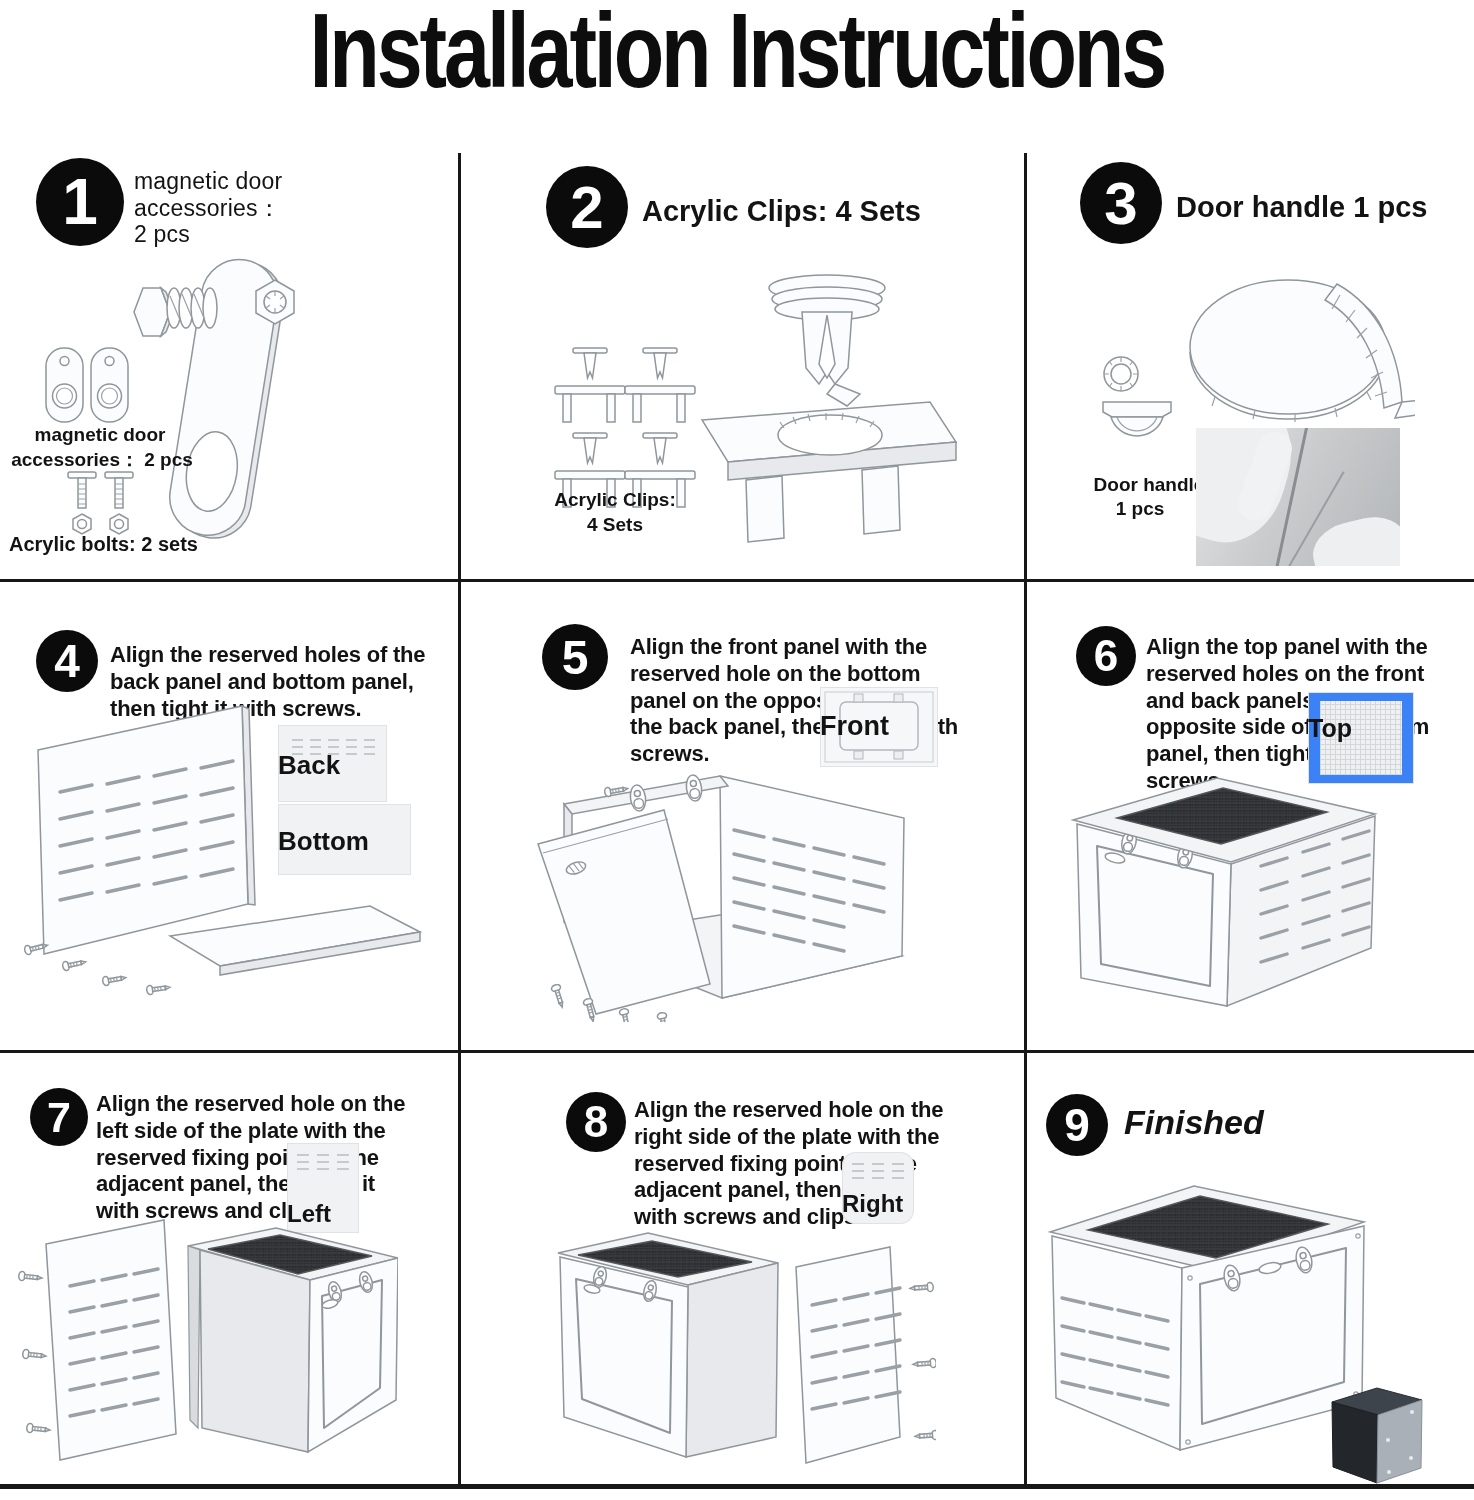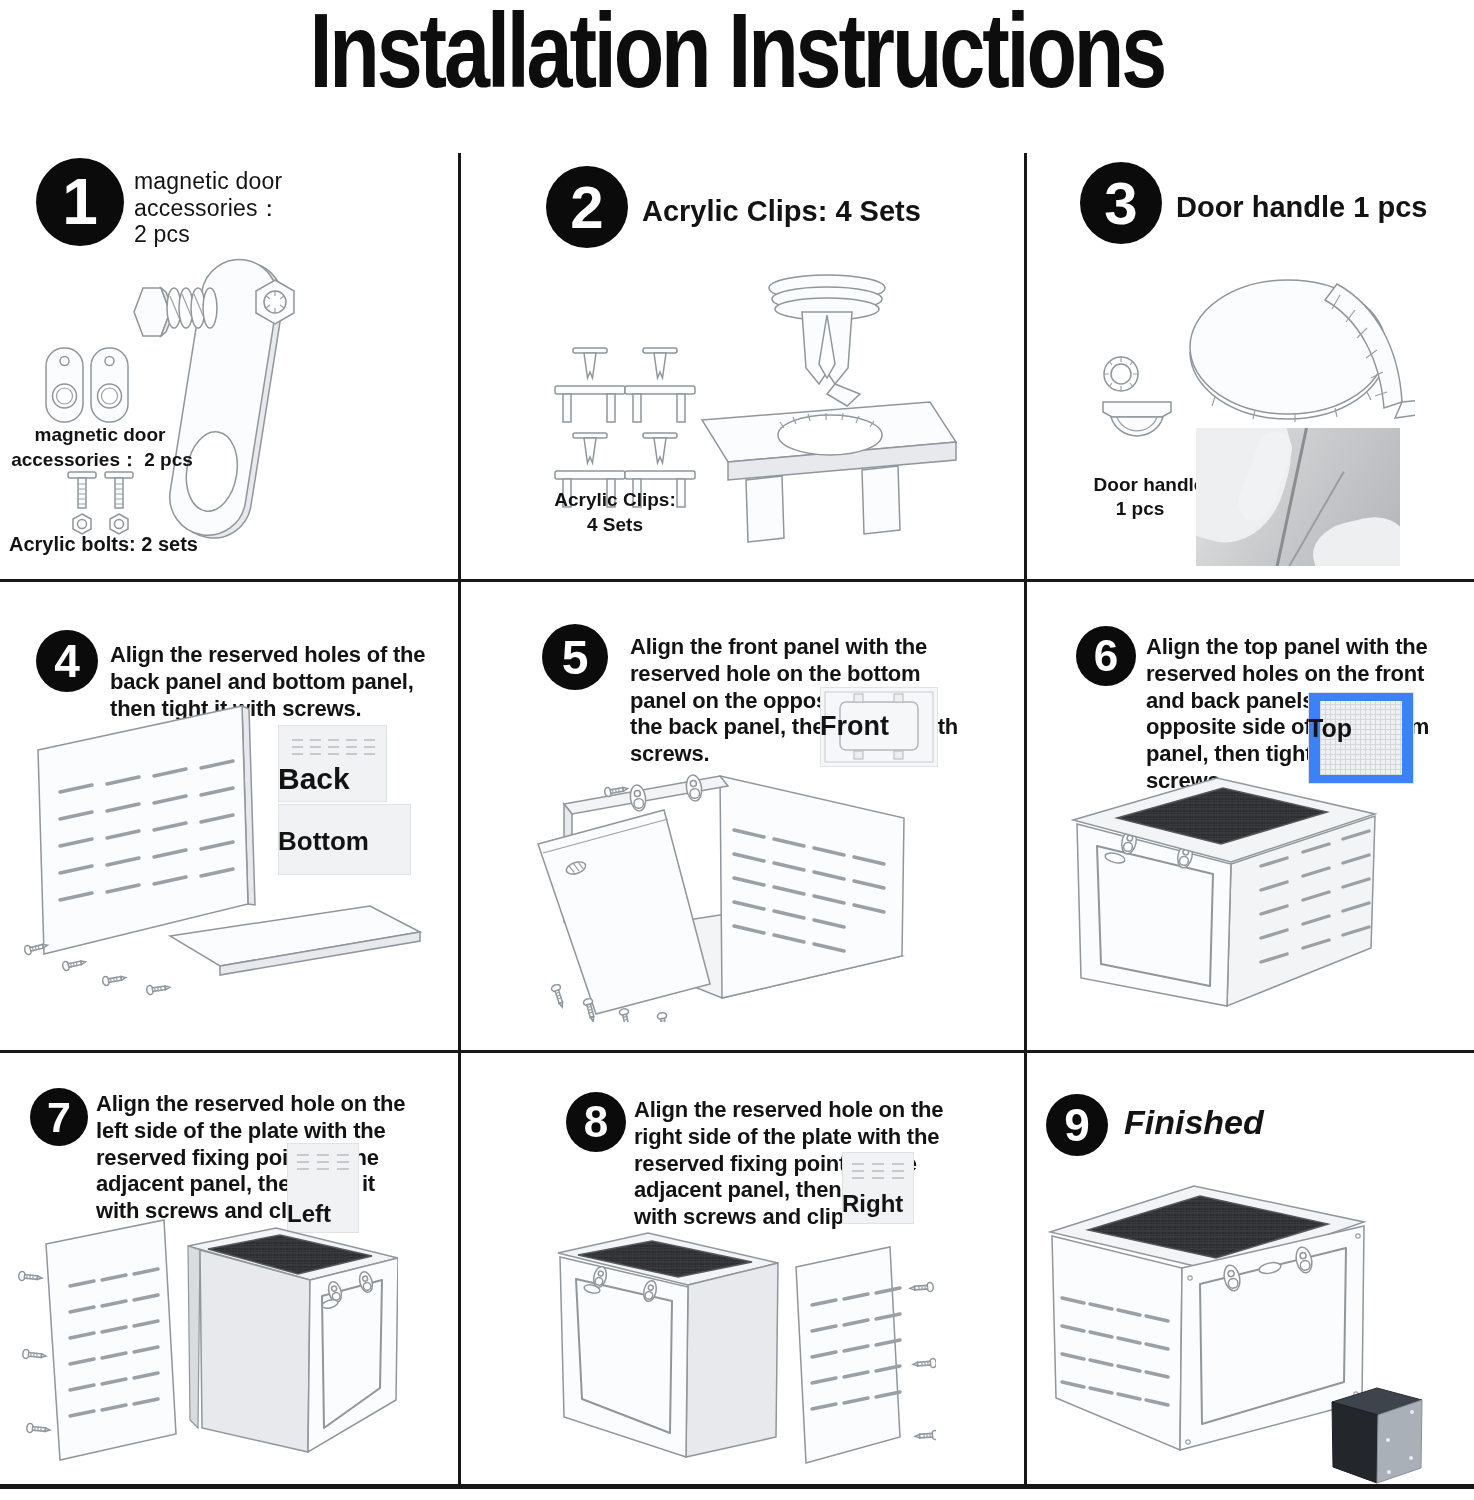--- a/index.html
+++ b/index.html
@@ -228,21 +228,21 @@
         <use href="#scr4" transform="translate(44,274) rotate(-12)"></use>
         <use href="#scr4" transform="translate(84,289) rotate(-10)"></use>
         <use href="#scr4" transform="translate(128,298) rotate(-8)"></use>
       </g>
     </svg>
 
     <div class="thumb" style="left:278px;top:725px;width:109px;height:77px;">
       <svg width="109" height="34" style="position:absolute;left:0;top:2px;">
         <path d="M14,13 h11 M32,13 h11 M50,13 h11 M68,13 h11 M86,13 h11 M14,20 h11 M32,20 h11 M50,20 h11 M68,20 h11 M86,20 h11 M14,27 h11 M32,27 h11 M50,27 h11 M68,27 h11 M86,27 h11" stroke="#c6c9cd" stroke-width="2.2" fill="none"></path>
       </svg>
-      <div class="tlabel" style="bottom:6px;font-size:30px;margin-top:44px;">Back</div>
+      <div class="tlabel" style="bottom:21px;font-size:26px;margin-top:44px;">Back</div>
     </div>
     <div class="thumb" style="left:278px;top:804px;width:133px;height:71px;">
       <div class="tlabel" style="bottom:18px;font-size:26px;">Bottom</div>
     </div>
   </div>
 
   <div>
     <div class="badge" style="left:542px;top:624px;width:66px;height:66px;font-size:48px;">
       <span>5</span>
     </div>
@@ -397,21 +397,21 @@
       </g>
     </svg>
   </div>
 
   <div>
     <div class="badge" style="left:566px;top:1092px;width:60px;height:60px;font-size:44px;">
       <span>8</span>
     </div>
     <div class="heading" style="left:634px;top:1097px;width:310px;">Align the reserved hole on the right side of the plate with the reserved fixing point on the adjacent panel, then tight it with screws and clips.</div>
 
-    <div class="thumb" style="left:842px;top:1152px;width:72px;height:72px;">
+    <div class="thumb" style="left:842px;top:1152px;width:72px;height:72px;border-radius:14px;">
       <svg width="72" height="32" style="position:absolute;left:0;top:2px;">
         <path d="M10,10 h12 M30,10 h12 M50,10 h12 M10,17 h12 M30,17 h12 M50,17 h12 M10,24 h12 M30,24 h12 M50,24 h12" stroke="#c6c9cd" stroke-width="2.2" fill="none"></path>
       </svg>
       <div class="tlabel" style="bottom:6px;font-size:24px;">Right</div>
     </div>
 
     <svg class="abs" style="left:540px;top:1205px;" width="396" height="280" viewBox="0 0 396 280">
       <defs>
         <pattern id="mesh8" width="6" height="6" patternUnits="userSpaceOnUse">
           <rect width="6" height="6" fill="#2b2d2f"></rect>

